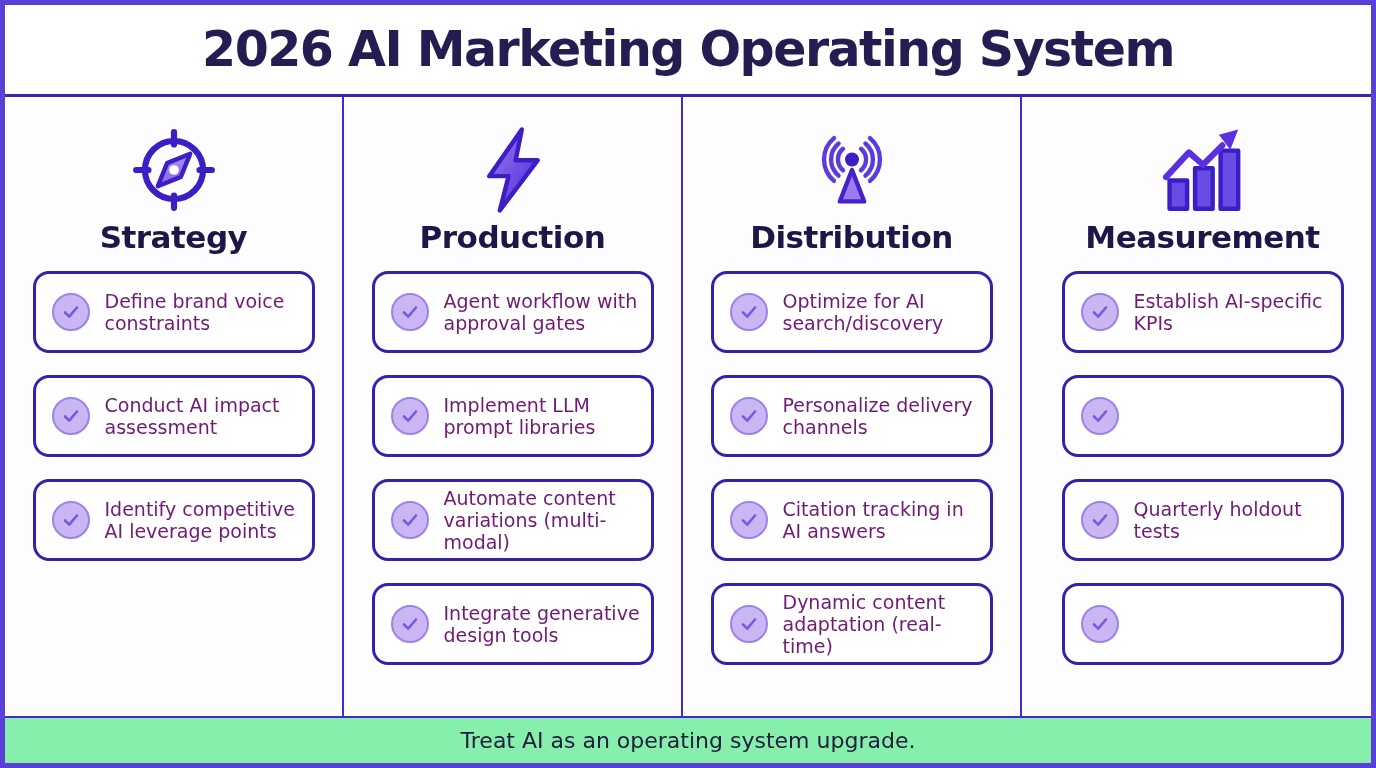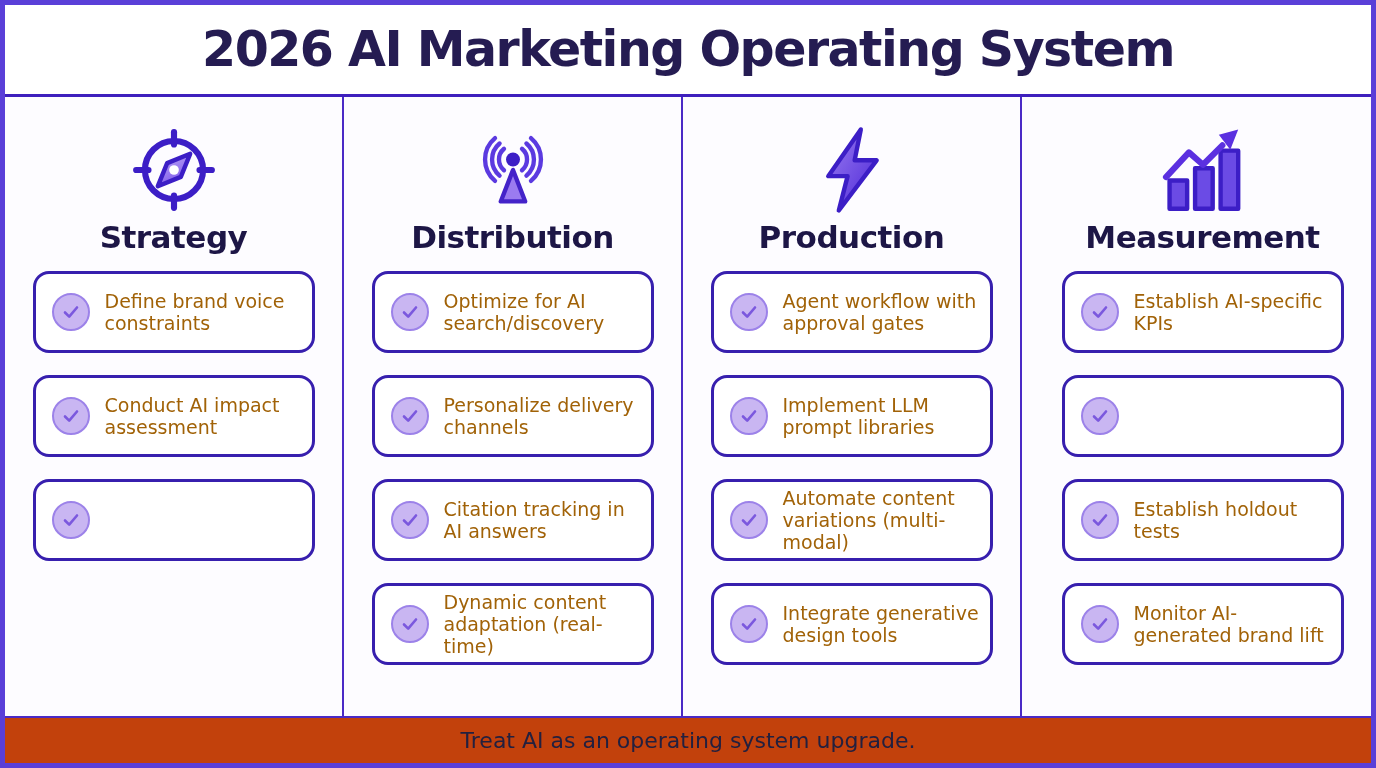--- a/index.html
+++ b/index.html
@@ -35,24 +35,24 @@
   .card {
     box-sizing:border-box; height:82px; margin-bottom:22px;
     border:3px solid #371fae; border-radius:16px; background:#ffffff;
     display:flex; align-items:center; padding:0 8px 0 16px; gap:15px;
   }
   .check {
     flex:0 0 38px; width:38px; height:38px; border-radius:50%;
     background:#c9b6f2; border:2px solid #9c82e9; box-sizing:border-box;
     display:flex; align-items:center; justify-content:center;
   }
-  .card-text { font-size:19px; line-height:1.16; color:#a16207; font-weight:500; }
+  .card-text { font-size:19px; line-height:1.16; color:#701a75; font-weight:500; }
   .footer {
     position:absolute; left:0; right:0; bottom:0; height:45px;
-    background:#c2410c; border-top:2px solid #4a2ac6;
+    background:#86efac; border-top:2px solid #4a2ac6;
     display:flex; align-items:center; justify-content:center;
   }
   .footer-text { font-size:22px; color:#23203f; }
 </style>
 </head>
 <body>
 
 <div class="frame">
 
   <div class="header">
@@ -98,20 +98,70 @@
               </svg>
           </span>
           <span class="card-text">Conduct AI impact assessment</span>
         </div>
         <div class="card">
           <span class="check">
             <svg width="24" height="24" viewBox="0 0 24 24">
                 <path d="M6 12.5 l4.2 4.2 L18 7.5" fill="none" stroke="#7b58de" stroke-width="2.6" stroke-linecap="round" stroke-linejoin="round"></path>
               </svg>
           </span>
+          <span class="card-text">Identify competitive AI leverage points</span>
+        </div>
+      </div>
+    </div>
+
+    <div class="col">
+      <div class="col-icon">
+        <svg width="88" height="88" viewBox="0 0 100 100">
+          <defs>
+            <linearGradient id="boltGrad" x1="0" y1="0" x2="1" y2="1">
+              <stop offset="0" stop-color="#9a7df2"></stop>
+                <stop offset="1" stop-color="#4c25d6"></stop>
+            </linearGradient>
+          </defs>
+          <polygon points="60,4 23,57 45,57 35,96 78,39 53,39" fill="url(#boltGrad)" stroke="#3c1ec6" stroke-width="5" stroke-linejoin="round"></polygon>
+        </svg>
+      </div>
+      <div class="col-title">Production</div>
+      <div class="cards">
+        <div class="card">
+          <span class="check">
+            <svg width="24" height="24" viewBox="0 0 24 24">
+                <path d="M6 12.5 l4.2 4.2 L18 7.5" fill="none" stroke="#7b58de" stroke-width="2.6" stroke-linecap="round" stroke-linejoin="round"></path>
+              </svg>
+          </span>
+          <span class="card-text">Agent workflow with approval gates</span>
+        </div>
+        <div class="card">
+          <span class="check">
+            <svg width="24" height="24" viewBox="0 0 24 24">
+                <path d="M6 12.5 l4.2 4.2 L18 7.5" fill="none" stroke="#7b58de" stroke-width="2.6" stroke-linecap="round" stroke-linejoin="round"></path>
+              </svg>
+          </span>
+          <span class="card-text">Implement LLM prompt libraries</span>
+        </div>
+        <div class="card">
+          <span class="check">
+            <svg width="24" height="24" viewBox="0 0 24 24">
+                <path d="M6 12.5 l4.2 4.2 L18 7.5" fill="none" stroke="#7b58de" stroke-width="2.6" stroke-linecap="round" stroke-linejoin="round"></path>
+              </svg>
+          </span>
+          <span class="card-text">Automate content variations (multi-modal)</span>
+        </div>
+        <div class="card">
+          <span class="check">
+            <svg width="24" height="24" viewBox="0 0 24 24">
+                <path d="M6 12.5 l4.2 4.2 L18 7.5" fill="none" stroke="#7b58de" stroke-width="2.6" stroke-linecap="round" stroke-linejoin="round"></path>
+              </svg>
+          </span>
+          <span class="card-text">Integrate generative design tools</span>
         </div>
       </div>
     </div>
 
     <div class="col">
       <div class="col-icon">
         <svg width="96" height="88" viewBox="0 0 110 100">
           <path d="M65.3 25.7 A16 16 0 0 1 65.3 50.3" fill="none" stroke="#5b3ae0" stroke-width="5" stroke-linecap="round"></path>
           <path d="M70.4 19.6 A24 24 0 0 1 70.4 56.4" fill="none" stroke="#5b3ae0" stroke-width="5" stroke-linecap="round"></path>
           <path d="M75.6 13.5 A32 32 0 0 1 75.6 62.5" fill="none" stroke="#5b3ae0" stroke-width="5" stroke-linecap="round"></path>
@@ -154,69 +204,20 @@
                 <path d="M6 12.5 l4.2 4.2 L18 7.5" fill="none" stroke="#7b58de" stroke-width="2.6" stroke-linecap="round" stroke-linejoin="round"></path>
               </svg>
           </span>
           <span class="card-text">Dynamic content adaptation (real-time)</span>
         </div>
       </div>
     </div>
 
     <div class="col">
       <div class="col-icon">
-        <svg width="88" height="88" viewBox="0 0 100 100">
-          <defs>
-            <linearGradient id="boltGrad" x1="0" y1="0" x2="1" y2="1">
-              <stop offset="0" stop-color="#9a7df2"></stop>
-                <stop offset="1" stop-color="#4c25d6"></stop>
-            </linearGradient>
-          </defs>
-          <polygon points="60,4 23,57 45,57 35,96 78,39 53,39" fill="url(#boltGrad)" stroke="#3c1ec6" stroke-width="5" stroke-linejoin="round"></polygon>
-        </svg>
-      </div>
-      <div class="col-title">Production</div>
-      <div class="cards">
-        <div class="card">
-          <span class="check">
-            <svg width="24" height="24" viewBox="0 0 24 24">
-                <path d="M6 12.5 l4.2 4.2 L18 7.5" fill="none" stroke="#7b58de" stroke-width="2.6" stroke-linecap="round" stroke-linejoin="round"></path>
-              </svg>
-          </span>
-          <span class="card-text">Agent workflow with approval gates</span>
-        </div>
-        <div class="card">
-          <span class="check">
-            <svg width="24" height="24" viewBox="0 0 24 24">
-                <path d="M6 12.5 l4.2 4.2 L18 7.5" fill="none" stroke="#7b58de" stroke-width="2.6" stroke-linecap="round" stroke-linejoin="round"></path>
-              </svg>
-          </span>
-          <span class="card-text">Implement LLM prompt libraries</span>
-        </div>
-        <div class="card">
-          <span class="check">
-            <svg width="24" height="24" viewBox="0 0 24 24">
-                <path d="M6 12.5 l4.2 4.2 L18 7.5" fill="none" stroke="#7b58de" stroke-width="2.6" stroke-linecap="round" stroke-linejoin="round"></path>
-              </svg>
-          </span>
-          <span class="card-text">Automate content variations (multi-modal)</span>
-        </div>
-        <div class="card">
-          <span class="check">
-            <svg width="24" height="24" viewBox="0 0 24 24">
-                <path d="M6 12.5 l4.2 4.2 L18 7.5" fill="none" stroke="#7b58de" stroke-width="2.6" stroke-linecap="round" stroke-linejoin="round"></path>
-              </svg>
-          </span>
-          <span class="card-text">Integrate generative design tools</span>
-        </div>
-      </div>
-    </div>
-
-    <div class="col">
-      <div class="col-icon">
         <svg width="92" height="88" viewBox="0 0 100 100">
           <rect x="12" y="62" width="20" height="32" fill="#6b4be5" stroke="#3c1ec6" stroke-width="5" stroke-linejoin="round"></rect>
           <rect x="41" y="48" width="20" height="46" fill="#6b4be5" stroke="#3c1ec6" stroke-width="5" stroke-linejoin="round"></rect>
           <rect x="70" y="28" width="20" height="66" fill="#6b4be5" stroke="#3c1ec6" stroke-width="5" stroke-linejoin="round"></rect>
           <polyline points="8,58 34,30 50,44 72,22" fill="none" stroke="#5b30e0" stroke-width="7" stroke-linecap="round" stroke-linejoin="round"></polyline>
           <polygon points="90,4 68,10 81,27" fill="#5b30e0"></polygon>
         </svg>
       </div>
       <div class="col-title">Measurement</div>
       <div class="cards">
@@ -234,29 +235,28 @@
                 <path d="M6 12.5 l4.2 4.2 L18 7.5" fill="none" stroke="#7b58de" stroke-width="2.6" stroke-linecap="round" stroke-linejoin="round"></path>
               </svg>
           </span>
         </div>
         <div class="card">
           <span class="check">
             <svg width="24" height="24" viewBox="0 0 24 24">
                 <path d="M6 12.5 l4.2 4.2 L18 7.5" fill="none" stroke="#7b58de" stroke-width="2.6" stroke-linecap="round" stroke-linejoin="round"></path>
               </svg>
           </span>
-          <span class="card-text">Establish holdout tests</span>
-        </div>
-        <div class="card">
-          <span class="check">
-            <svg width="24" height="24" viewBox="0 0 24 24">
-                <path d="M6 12.5 l4.2 4.2 L18 7.5" fill="none" stroke="#7b58de" stroke-width="2.6" stroke-linecap="round" stroke-linejoin="round"></path>
-              </svg>
-          </span>
-          <span class="card-text">Monitor AI-generated brand lift</span>
+          <span class="card-text">Quarterly holdout tests</span>
+        </div>
+        <div class="card">
+          <span class="check">
+            <svg width="24" height="24" viewBox="0 0 24 24">
+                <path d="M6 12.5 l4.2 4.2 L18 7.5" fill="none" stroke="#7b58de" stroke-width="2.6" stroke-linecap="round" stroke-linejoin="round"></path>
+              </svg>
+          </span>
         </div>
       </div>
     </div>
 
   </div>
 
   <div class="footer">
     <div class="footer-text">Treat AI as an operating system upgrade.</div>
   </div>
 

